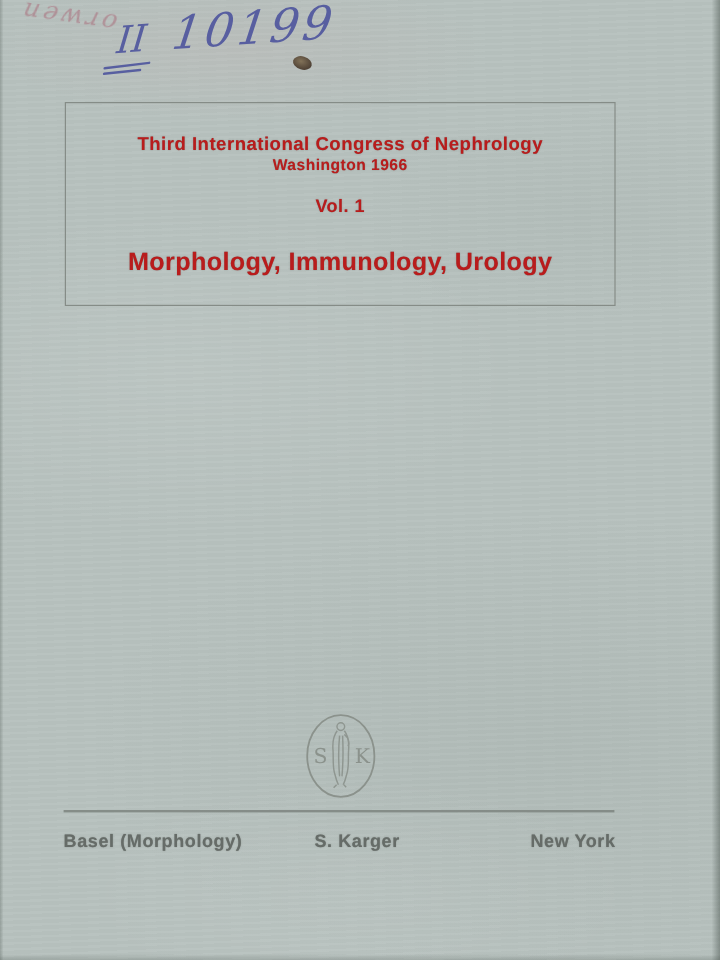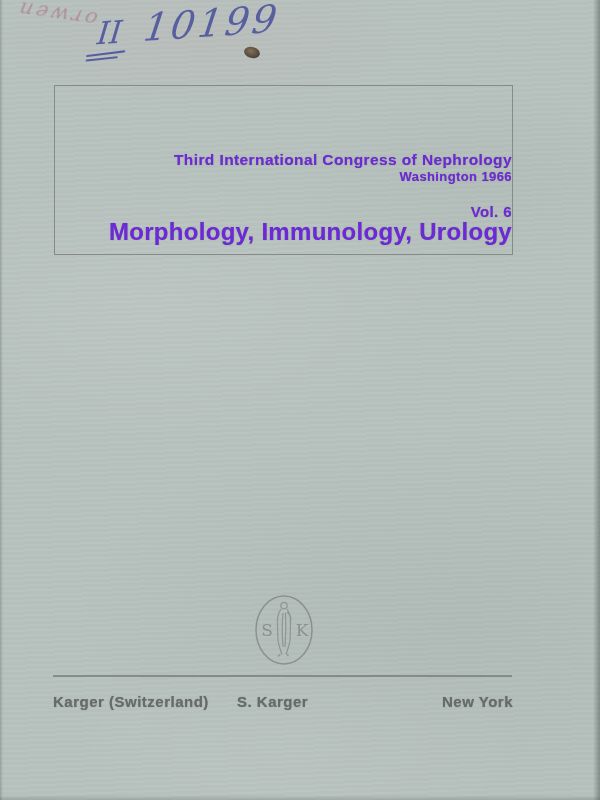--- a/index.html
+++ b/index.html
@@ -81,70 +81,69 @@
 
   
   .title-box {
     position: absolute; left: 54px; top: 85px;
     width: 459px; height: 170px;
     border: 1.5px solid #858c87;
     box-sizing: border-box;
   }
   .print {
     position: absolute; left: 0; width: 100%;
-    text-align: right;
-    color: #6d28d9;
+    text-align: center;
+    color: #b91c1c;
     font-weight: bold;
     text-shadow: 0 0 1px rgba(103,109,105,0.75);
-    margin-top: 39px;
   }
   .congress-line   { top: 26px;  font-size: 15.5px; letter-spacing: 0.4px; }
   .location-line   { top: 44px;  font-size: 13px; letter-spacing: 0.4px; }
   .volume-line     { top: 78px;  font-size: 15px;   letter-spacing: 0.4px; }
-  .main-title-line { top: 93px; font-size: 24px; letter-spacing: 0.3px; }
+  .main-title-line { top: 121px; font-size: 21px; letter-spacing: 0.3px; }
 
   
   .logo { position: absolute; left: 249px; top: 589px; width: 70px; height: 82px; }
   .logo svg { display: block; }
 
   
   .rule {
     position: absolute; left: 53px; top: 675px; width: 459px; height: 2px;
     background: #7d847f; opacity: 0.85;
   }
   .imprint-item {
     position: absolute; top: 693px;
     font-size: 15px; font-weight: bold; letter-spacing: 0.5px;
     color: #666c68;
     text-shadow: 0 0 1px rgba(102,108,104,0.75);
     white-space: nowrap;
   }
   .imprint-left   { left: 53px; }
-  .imprint-center { left: 237px; }
+  .imprint-center { left: 262px; }
   .imprint-right  { right: 87px; text-align: center; }
 </style>
 </head>
 <body>
 
 <div style="position:absolute; inset:0;">
 
   <div class="mottle"></div>
 
   <div class="corner-note">orwen</div>
 
   <div class="call-number">
     <span class="call-roman">II</span>
     <span class="call-digits">10199</span>
   </div>
   <div class="ink-blot"></div>
 
   <div class="title-box">
     <div class="print congress-line">Third International Congress of Nephrology</div>
     <div class="print location-line">Washington 1966</div>
-    <div class="print volume-line">Vol. 6</div>
+    <div class="print volume-line">Vol. 1</div>
     <div class="print main-title-line">Morphology, Immunology, Urology</div>
   </div>
 
   <div class="logo">
     <svg width="70" height="82" viewBox="0 0 70 82">
       <g stroke="#8b928c" fill="none" stroke-width="1.5">
         <ellipse cx="35" cy="41" rx="28" ry="34"></ellipse>
       </g>
       <text x="18" y="47" text-anchor="middle" font-family="DejaVu Serif, serif" font-size="17" fill="#8b928c">S</text>
       <text x="53" y="47" text-anchor="middle" font-family="DejaVu Serif, serif" font-size="17" fill="#8b928c">K</text>
@@ -156,21 +155,21 @@
         <path d="M36.5 24 C37 34 37 46 36 58"></path>
         <path d="M38 23 C41.5 26 42.5 30 41 33"></path>
         <path d="M31.5 65 L29 67.5"></path>
         <path d="M37.5 65 L39.5 67"></path>
       </g>
     </svg>
   </div>
 
   <div class="rule"></div>
 
-  <div class="imprint-item imprint-left">Karger (Switzerland)</div>
+  <div class="imprint-item imprint-left">Basel (Morphology)</div>
   <div class="imprint-item imprint-center">S. Karger</div>
   <div class="imprint-item imprint-right">New York</div>
 
   <div class="edge-left"></div>
   <div class="edge-right"></div>
   <div class="edge-bottom"></div>
 
 </div>
 
 </body></html>

